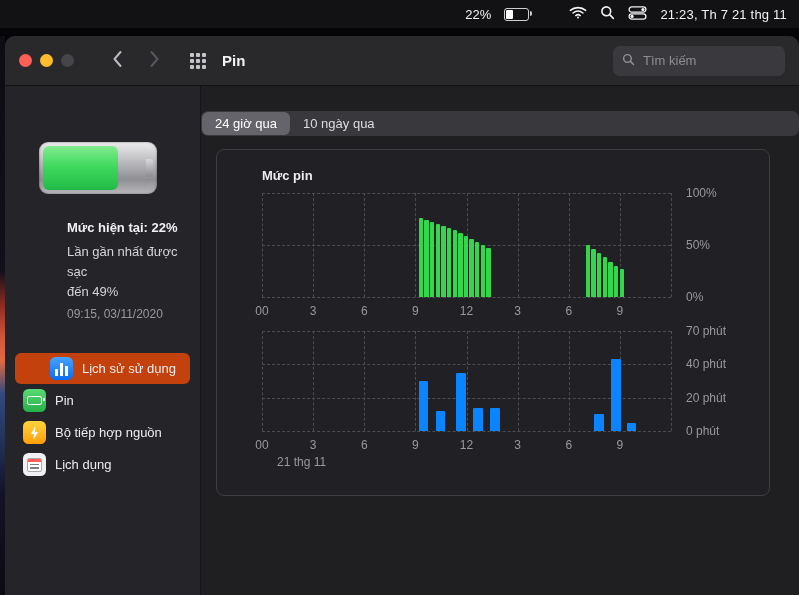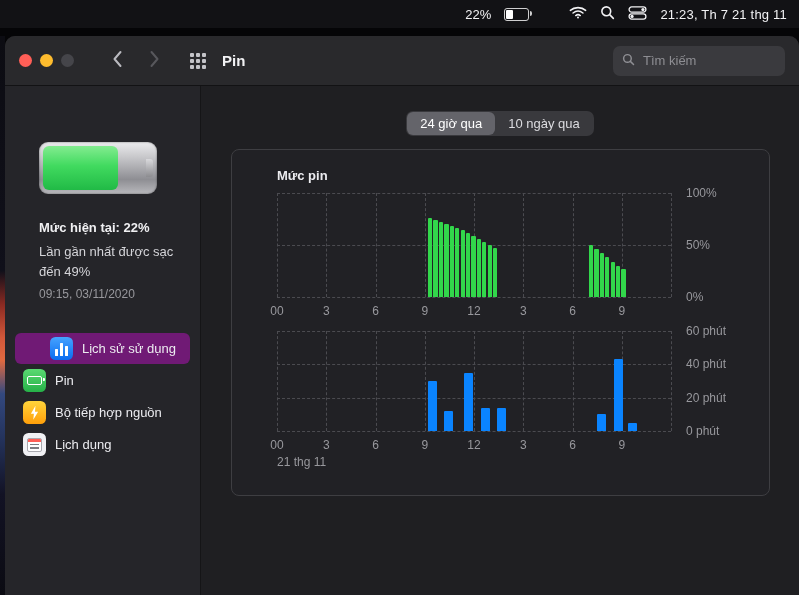--- a/index.html
+++ b/index.html
@@ -46,68 +46,68 @@
   
   .sidebar{width:196px;background:#252529;border-right:1px solid #151517;box-sizing:border-box;flex-shrink:0;}
   .batt-wrap{width:128px;margin:56px auto 0;position:relative;}
   .batt-body{position:relative;width:118px;height:52px;border-radius:9px;
     background:linear-gradient(180deg,#ececee 0%,#c9c9cc 28%,#8e8e93 72%,#b9b9bd 100%);
     box-shadow:inset 0 0 2px rgba(0,0,0,.55);}
   .batt-fill{position:absolute;left:4px;top:4px;bottom:4px;width:64%;border-radius:6px;
     background:linear-gradient(180deg,#83ec90 0%,#41da5f 45%,#21ba46 100%);}
   .batt-cap{position:absolute;right:4px;top:17px;width:7px;height:18px;border-radius:0 3px 3px 0;
     background:linear-gradient(180deg,#d9d9dc,#8c8c90);}
-  .side-info{margin-top:26px;padding-left:34px;padding-right:10px;}
+  .side-info{margin-top:26px;padding-left:34px;padding-right:10px;margin-left:28px;}
   .si-now{color:#f0f0f2;font-size:13px;font-weight:700;margin-bottom:7px;}
   .si-line{color:#d4d4d8;font-size:13px;line-height:1.55;}
   .si-time{color:#98989d;font-size:12px;margin-top:5px;}
   .side-list{margin-top:32px;}
   .side-item{display:flex;align-items:center;gap:9px;margin:1px 10px;padding:4px 8px;
     border-radius:6px;color:#ececf0;font-size:13px;cursor:default;}
-  .side-item.selected{background:#701a75;padding-left:35px;}
+  .side-item.selected{background:#c2410c;padding-left:35px;}
   .sicon{width:23px;height:23px;border-radius:5.5px;flex-shrink:0;display:flex;
     align-items:center;justify-content:center;box-sizing:border-box;}
   .sicon.history{background:linear-gradient(180deg,#46a3ff,#0a6cf0);}
   .hbars{display:flex;align-items:flex-end;gap:2px;height:14px;}
   .hbars i{width:3px;background:#fff;border-radius:.5px;}
   .hbars i:nth-child(1){height:7px;} .hbars i:nth-child(2){height:13px;} .hbars i:nth-child(3){height:10px;}
   .sicon.battery{background:linear-gradient(180deg,#5ada72,#26b148);}
   .sbatt{position:relative;width:13px;height:7px;border:1.5px solid #fff;border-radius:2px;}
   .sbatt::after{content:"";position:absolute;right:-3.5px;top:1px;width:2px;height:3px;background:#fff;border-radius:0 1px 1px 0;}
   .sicon.adapter{background:linear-gradient(180deg,#ffd43b,#ff9f0a);}
   .bolt{width:12px;height:14px;background:#fff;
     clip-path:polygon(58% 0,20% 57%,45% 57%,40% 100%,80% 43%,54% 43%);}
   .sicon.schedule{background:#f1f1f4;}
   .cal{width:13px;height:12px;border-radius:2px;overflow:hidden;border:1px solid #a9a9af;background:#fff;}
   .cal i{display:block;height:3px;background:#ff5f57;}
   .cal b{display:block;margin:2px 2px 0;height:1.5px;background:#7d7d83;}
 
   
-  .main{flex:1;display:flex;flex-direction:column;align-items:center;background:#1f1f22;min-width:0;}
+  .main{flex:1;display:flex;flex-direction:column;background:#1f1f22;min-width:0;}
   .tabs{margin-top:25px;display:flex;background:#39393d;border-radius:7px;padding:1px;}
   .tab{padding:4px 13px;font-size:13px;color:#dcdce0;border-radius:6px;}
   .tab.selected{background:#64646a;color:#fff;}
 
-  .panel{align-self:stretch;margin:13px 29px 0 30px;border:1px solid #3e3e42;border-radius:8px;
+  .panel{align-self:stretch;margin:13px 29px 0 15px;border:1px solid #3e3e42;border-radius:8px;
     background:#212125;padding:18px 22px 18px 24px;box-sizing:border-box;}
   .chart-title{color:#ececf0;font-size:13px;font-weight:700;margin:0 0 10px 21px;}
   .chart-title.second{margin-top:10px;}
   .chart-area{display:flex;margin-left:21px;}
   .plot{flex:1;position:relative;}
   .plot0{height:104px;} .plot1{height:100px;}
   .vline{position:absolute;top:0;bottom:0;width:0;border-left:1px dashed #4b4b50;}
   .hline{position:absolute;left:0;right:0;height:0;border-top:1px dashed #4b4b50;}
   .bar{position:absolute;bottom:0;border-radius:1px 1px 0 0;}
   .ycol{width:76px;position:relative;font-size:12px;color:#98989d;flex-shrink:0;}
   .ycol span{position:absolute;left:15px;transform:translateY(-50%);white-space:nowrap;}
   .xrow{display:flex;margin-left:21px;}
   .xrow.h1{height:34px;} .xrow.h2{height:46px;}
   .xarea{flex:1;position:relative;font-size:12px;color:#98989d;}
   .xarea span{position:absolute;top:7px;transform:translateX(-50%);}
-  .xarea span.note{top:24px;transform:none;left:0;}
+  .xarea span.note{top:24px;transform:none;left:15px;}
   .xspacer{width:76px;flex-shrink:0;}
 </style>
 </head>
 <body>
 
 <div class="screen">
 
   <div class="menubar">
     <div class="mb-right">
       <span>22%</span>
@@ -317,21 +317,21 @@
                 <div class="bar" style="left: 38.3333%; width: 2.29167%; height: 50%; background: rgb(10, 132, 255);"></div>
                 <div class="bar" style="left: 42.5%; width: 2.29167%; height: 20%; background: rgb(10, 132, 255);"></div>
                 <div class="bar" style="left: 47.5%; width: 2.29167%; height: 58.3333%; background: rgb(10, 132, 255);"></div>
                 <div class="bar" style="left: 51.6667%; width: 2.29167%; height: 23.3333%; background: rgb(10, 132, 255);"></div>
                 <div class="bar" style="left: 55.8333%; width: 2.29167%; height: 23.3333%; background: rgb(10, 132, 255);"></div>
                 <div class="bar" style="left: 81.25%; width: 2.29167%; height: 16.6667%; background: rgb(10, 132, 255);"></div>
                 <div class="bar" style="left: 85.4167%; width: 2.29167%; height: 71.6667%; background: rgb(10, 132, 255);"></div>
                 <div class="bar" style="left: 89.1667%; width: 2.29167%; height: 8.33333%; background: rgb(10, 132, 255);"></div>
               </div>
             <div class="ycol">
-                <span style="top: 0%;">60 phút</span>
+                <span style="top: 0%;">70 phút</span>
                 <span style="top: 33.3333%;">40 phút</span>
                 <span style="top: 66.6667%;">20 phút</span>
                 <span style="top: 100%;">0 phút</span>
               </div>
           </div>
           <div class="xrow h2">
             <div class="xarea">
                 <span style="left: 0%;">00</span>
                 <span style="left: 12.5%;">3</span>
                 <span style="left: 25%;">6</span>

